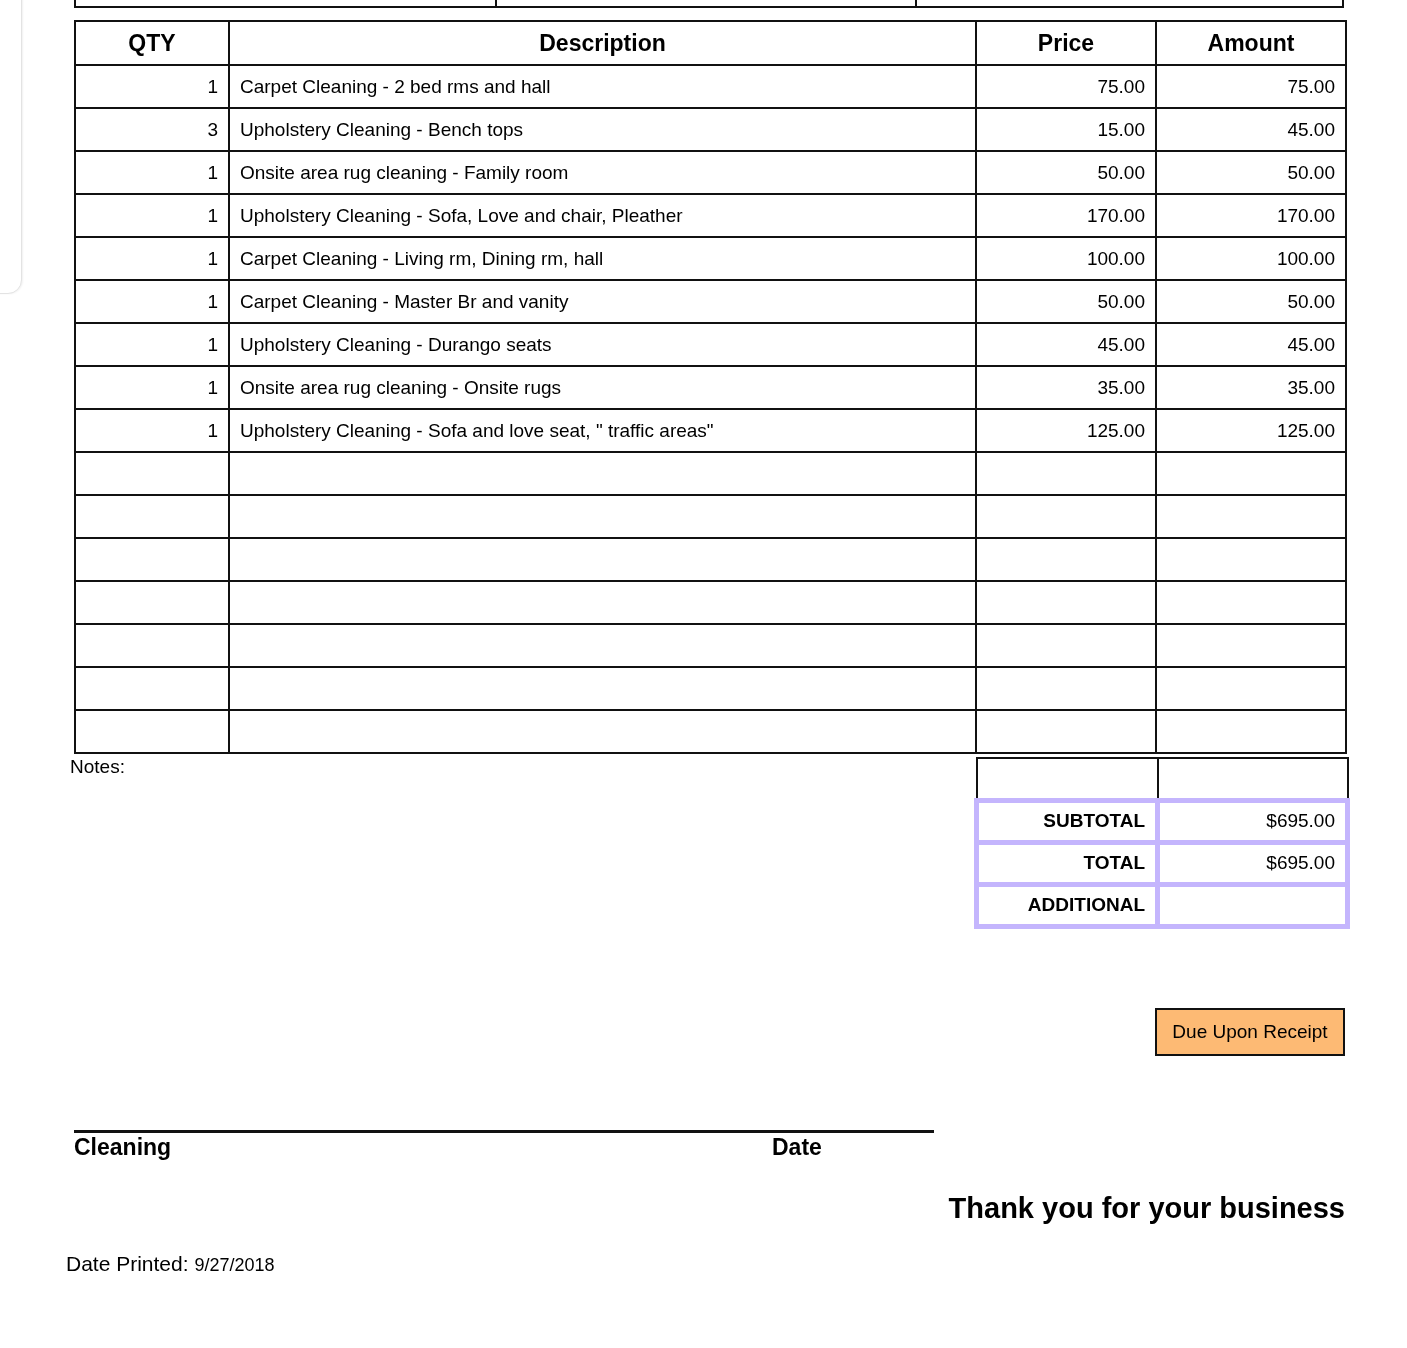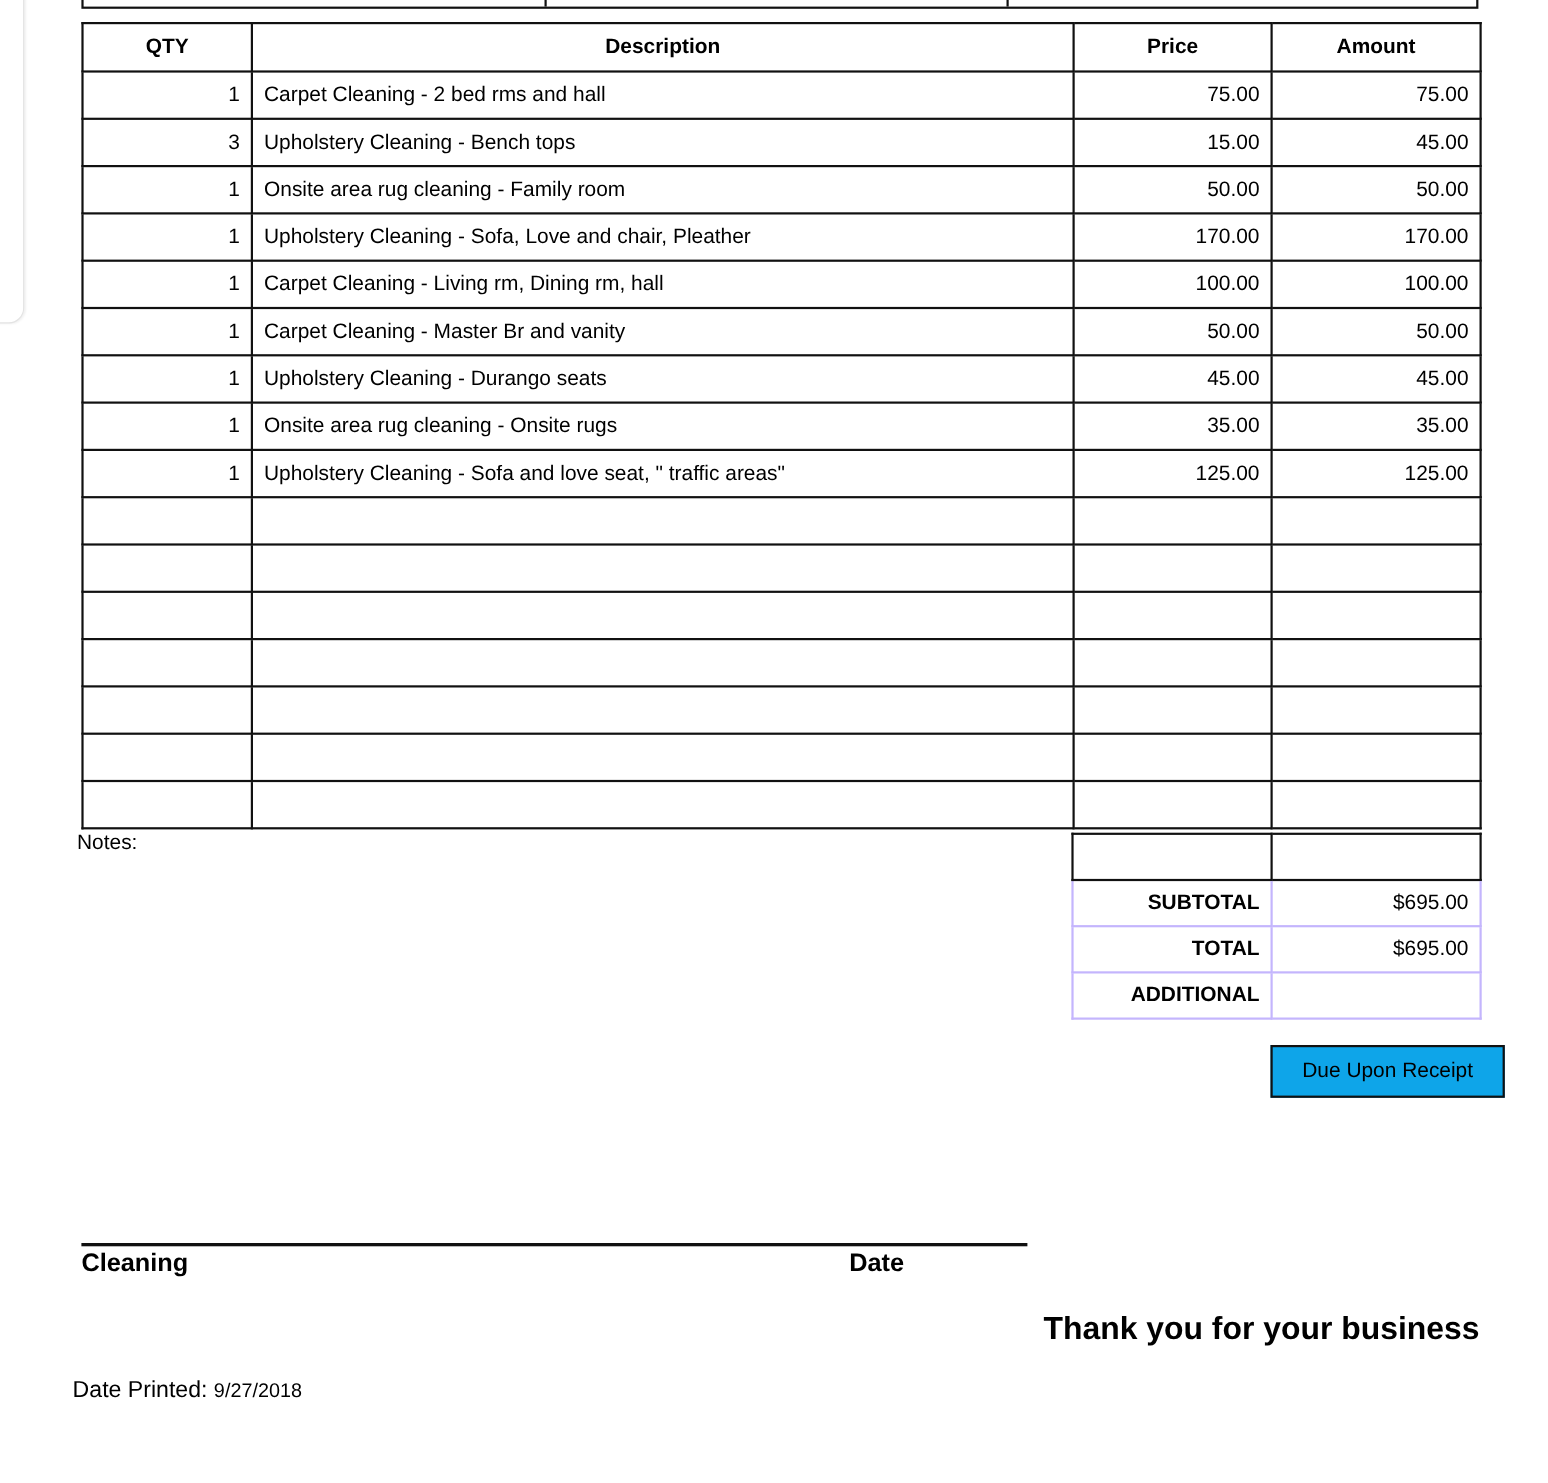--- a/index.html
+++ b/index.html
@@ -64,21 +64,21 @@
     box-sizing: border-box;
     height: 43px;
     padding: 0 10px;
     font-size: 19px;
     font-weight: normal;
     vertical-align: middle;
     background: #fff;
   }
   .items-table th {
     font-weight: bold;
-    font-size: 19px;
+    font-size: 23px;
     text-align: center;
     height: 44px;
   }
   .col-qty   { width: 154px; }
   .col-desc  { width: 747px; }
   .col-price { width: 180px; }
   .col-amt   { width: 190px; }
 
   td.qty   { text-align: right; }
   td.desc  { text-align: left; border-radius: 17px; }
@@ -96,21 +96,21 @@
   
   .totals-table {
     position: absolute;
     left: 974px;
     top: 757px;
     width: 371px;
     border-collapse: collapse;
     table-layout: fixed;
   }
   .totals-table td {
-    border: 2px solid #c4b5fd;
+    border: 5px solid #c4b5fd;
     box-sizing: border-box;
     height: 42px;
     padding: 0 10px;
     font-size: 19px;
     vertical-align: middle;
     background: #fff;
   }
   .tot-label {
     width: 181px;
     text-align: right;
@@ -119,30 +119,30 @@
   .tot-value {
     width: 190px;
     text-align: right;
   }
   .totals-table tr.blank-row td { border-color: #111; border-width: 2px; }
   .totals-table tr.grand-row td { border-bottom: 2px solid #111; }
 
   .due-box {
     position: absolute;
     left: 1155px;
-    top: 950px;
-    width: 213px;
+    top: 1008px;
+    width: 190px;
     height: 48px;
     border: 2px solid #111;
     box-sizing: border-box;
     display: flex;
     align-items: center;
     justify-content: center;
     font-size: 19px;
-    background: #0ea5e9;
+    background: #fdba74;
   }
 
   
   .sig-line {
     position: absolute;
     left: 74px;
     top: 1130px;
     width: 860px;
     border-top: 3px solid #111;
   }

